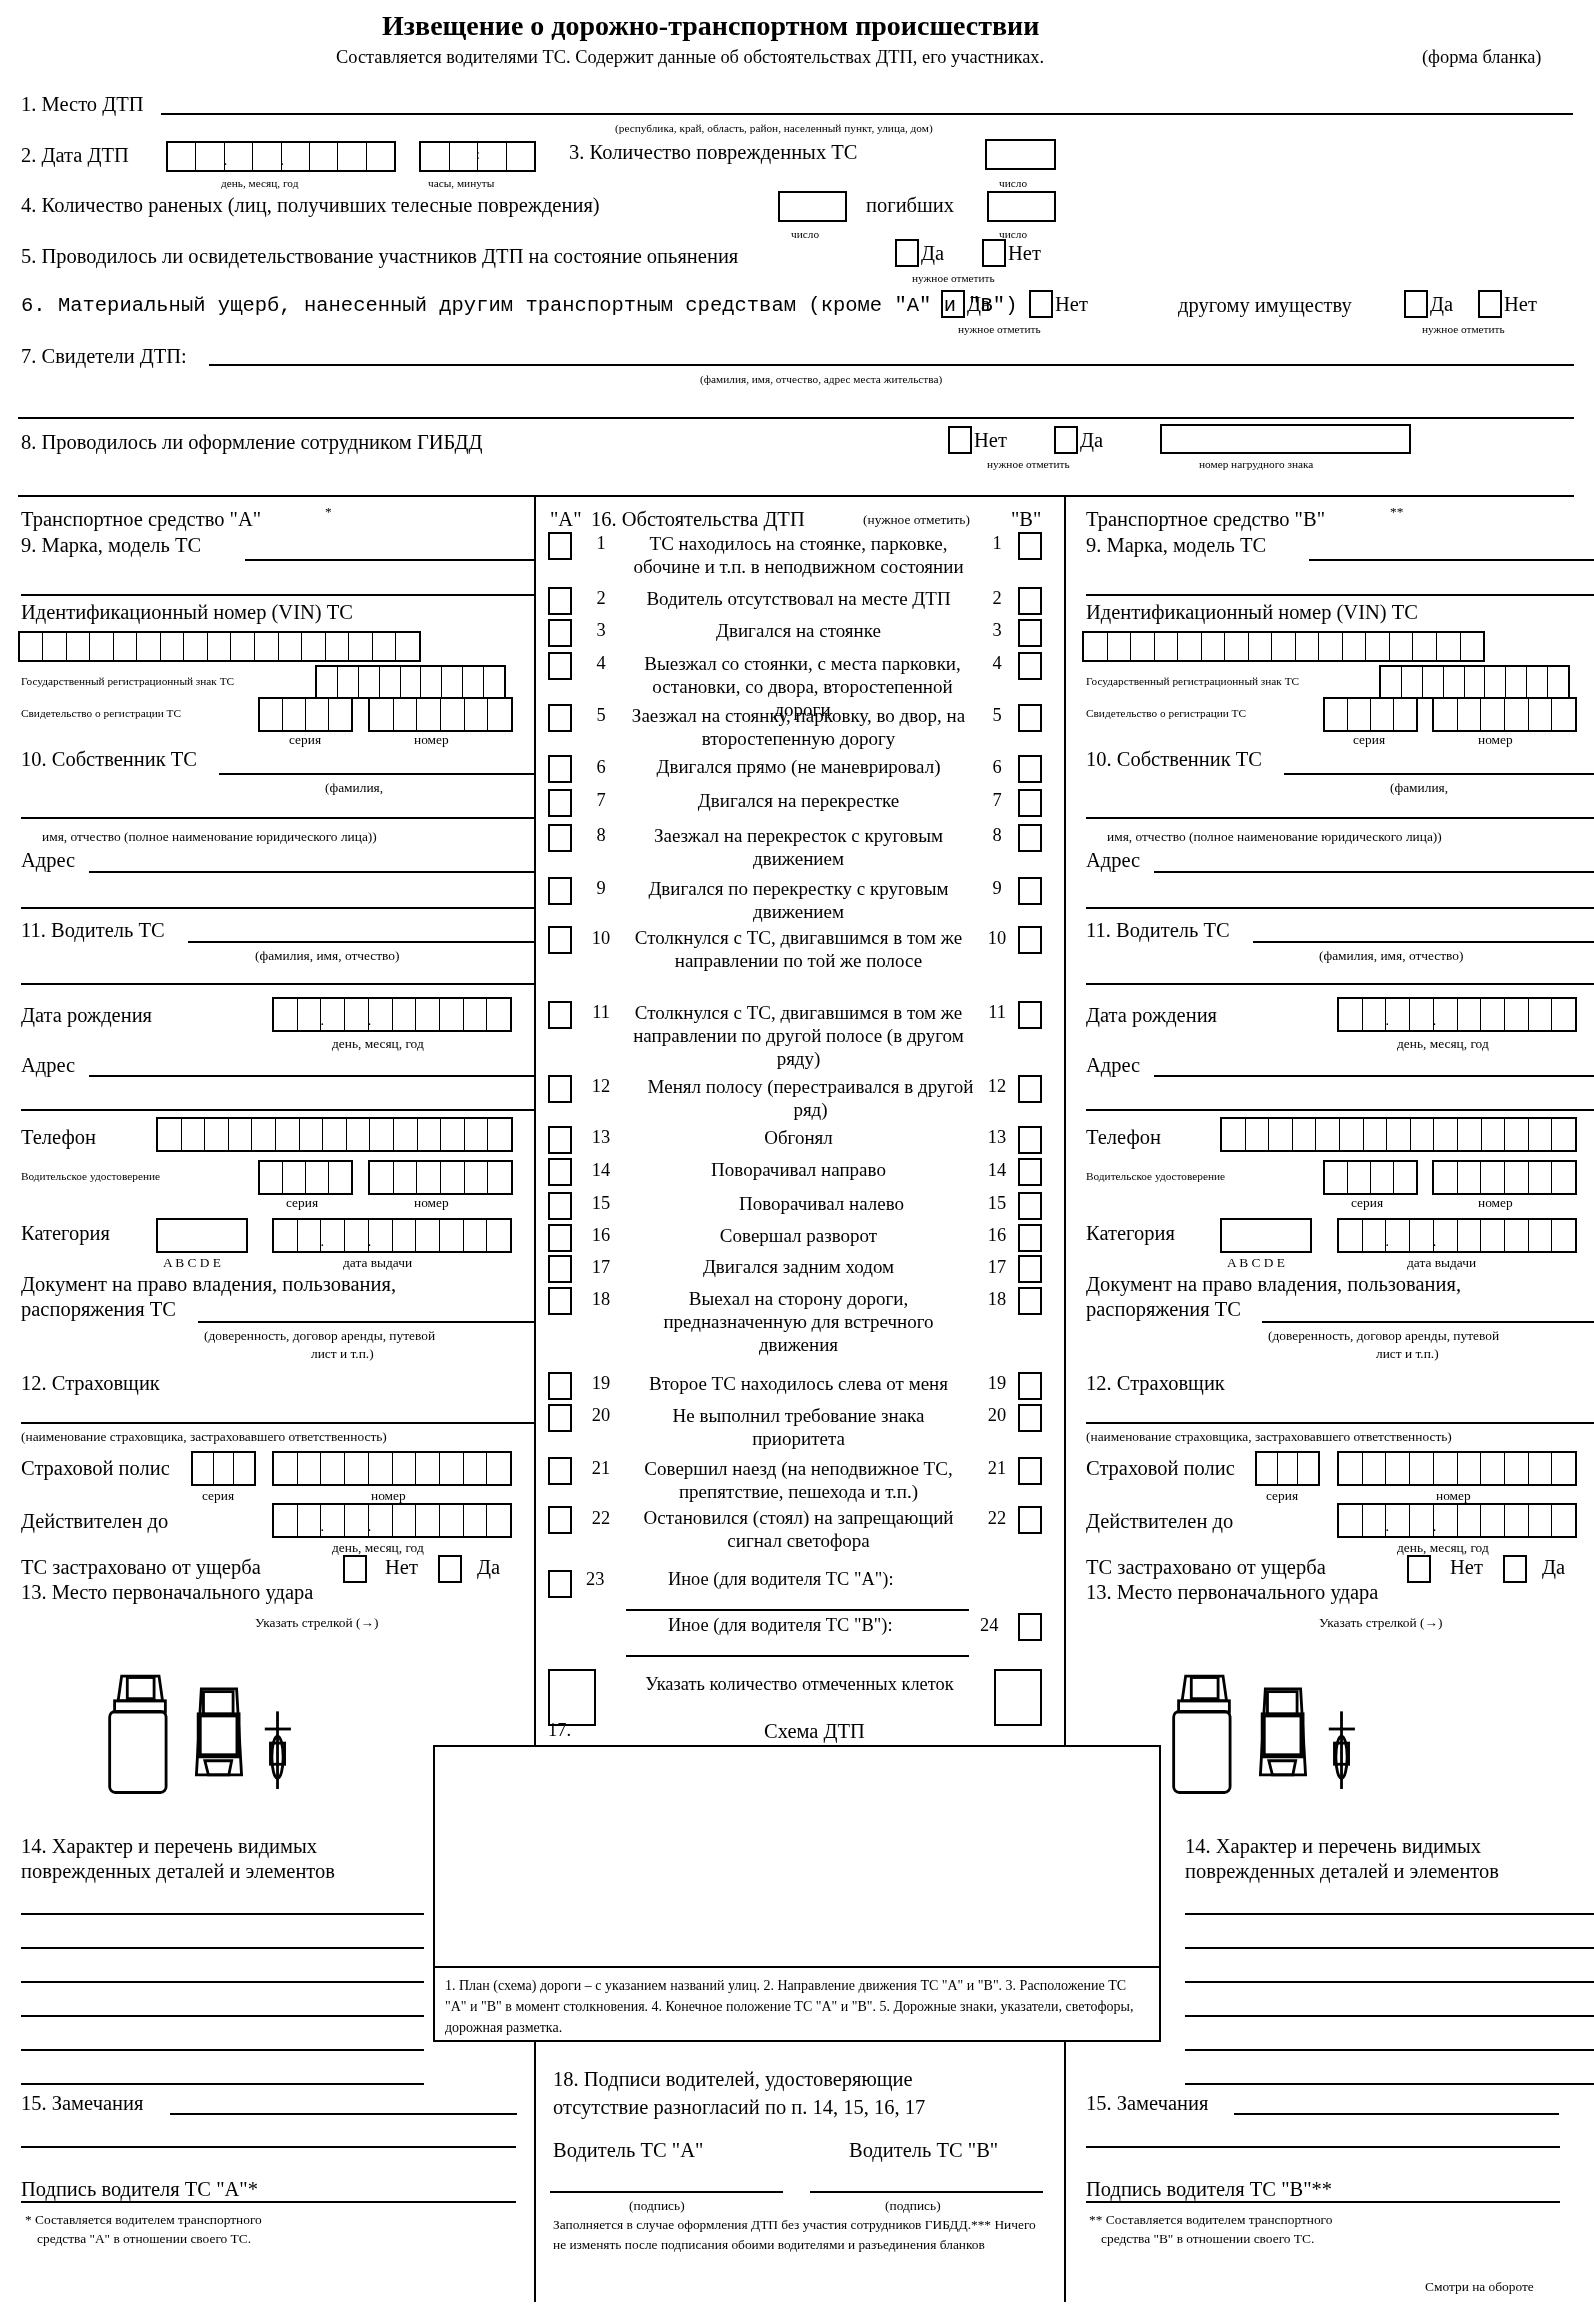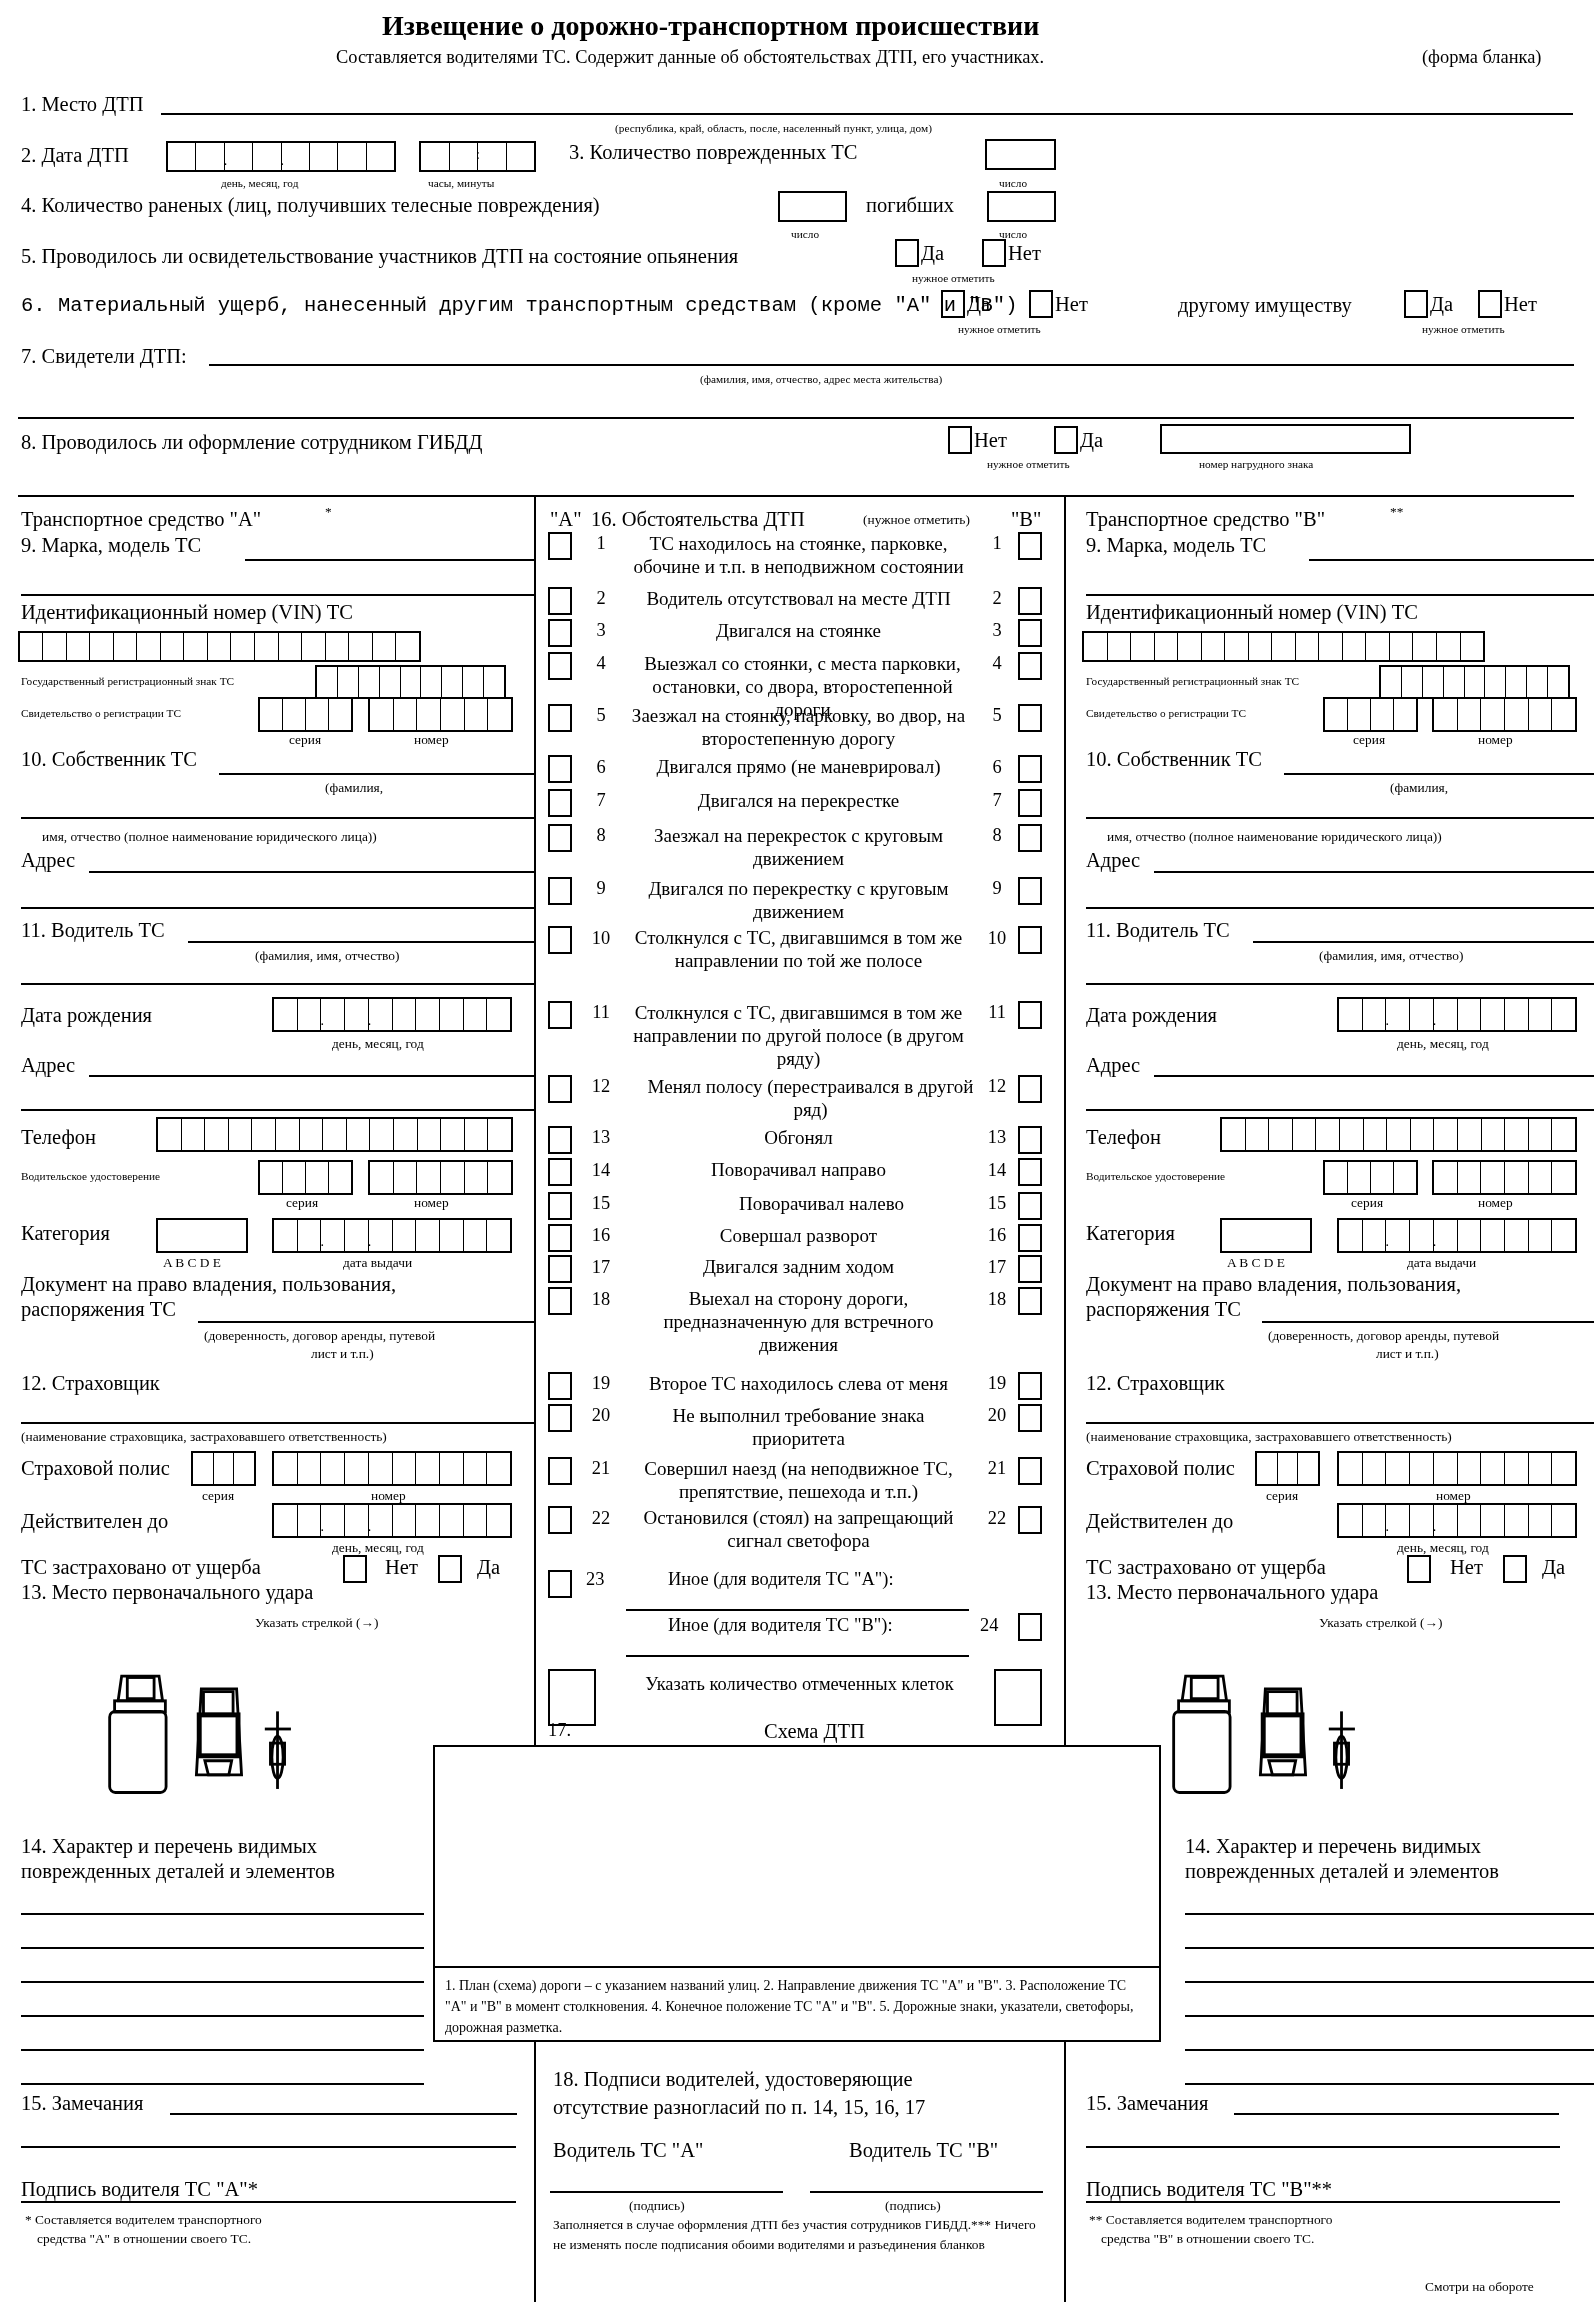--- a/index.html
+++ b/index.html
@@ -25,21 +25,21 @@
 </style>
 </head>
 <body>
 
 <div class="abs title" style="left:382px;top:10px;">Извещение о дорожно-транспортном происшествии</div>
 <div class="abs md" style="left:336px;top:47px;">Составляется водителями ТС. Содержит данные об обстоятельствах ДТП, его участниках.</div>
 <div class="abs md" style="left:1422px;top:47px;">(форма бланка)</div>
 
 <div class="abs" style="left:21px;top:93px;">1. Место ДТП</div>
 <div class="line" style="left:161px;top:113px;width:1412px;"></div>
-<div class="abs xs" style="left:615px;top:122px;">(республика, край, область, после, населенный пункт, улица, дом)</div>
+<div class="abs xs" style="left:615px;top:122px;">(республика, край, область, район, населенный пункт, улица, дом)</div>
 
 <div class="abs" style="left:21px;top:144px;">2. Дата ДТП</div>
 <div class="cells" style="left:166px;top:141px;width:230px;">
     <span></span>
     <span class="dot"></span>
     <span></span>
     <span class="dot"></span>
     <span></span>
     <span></span>
     <span></span>

